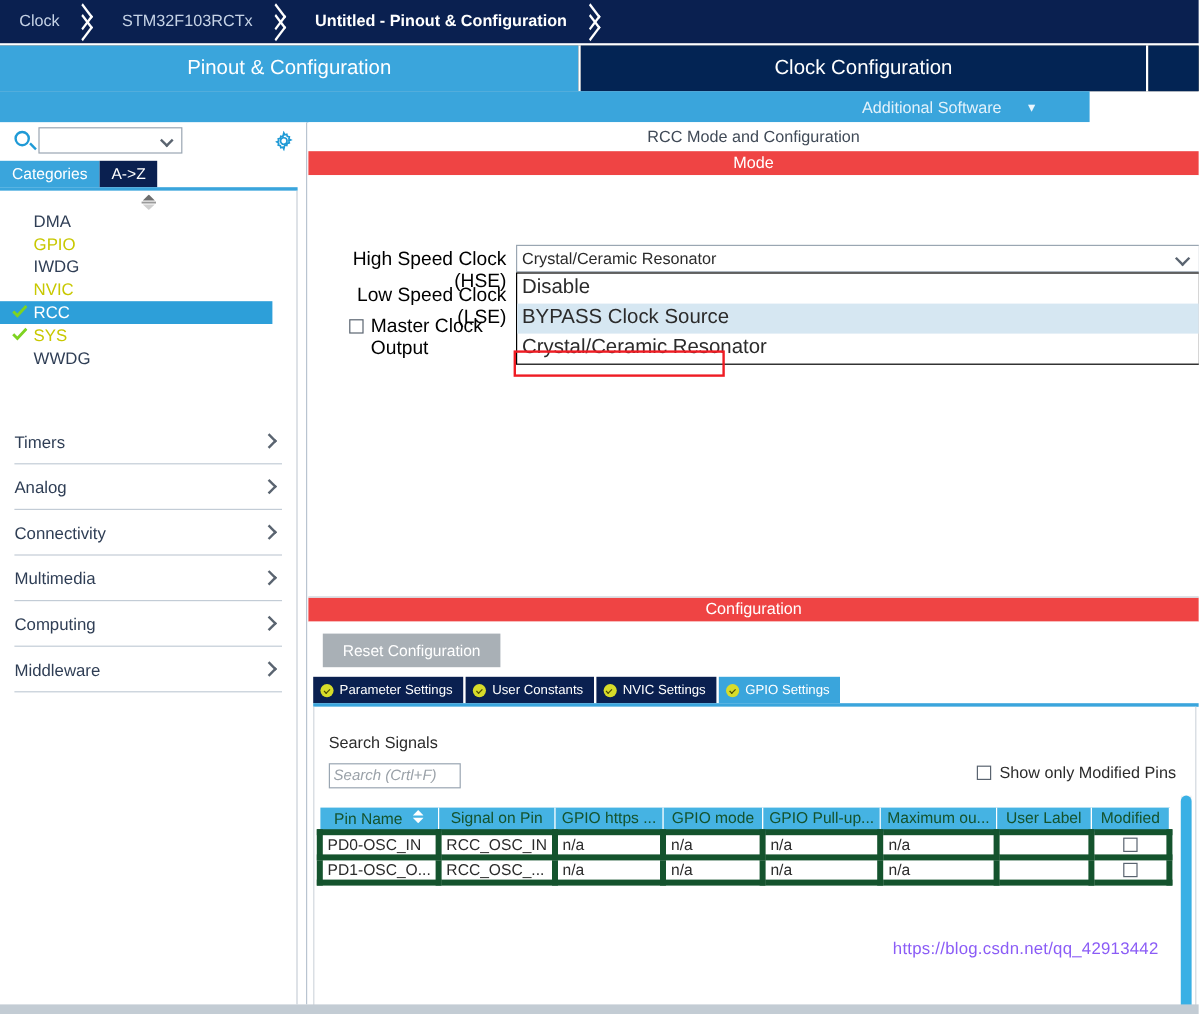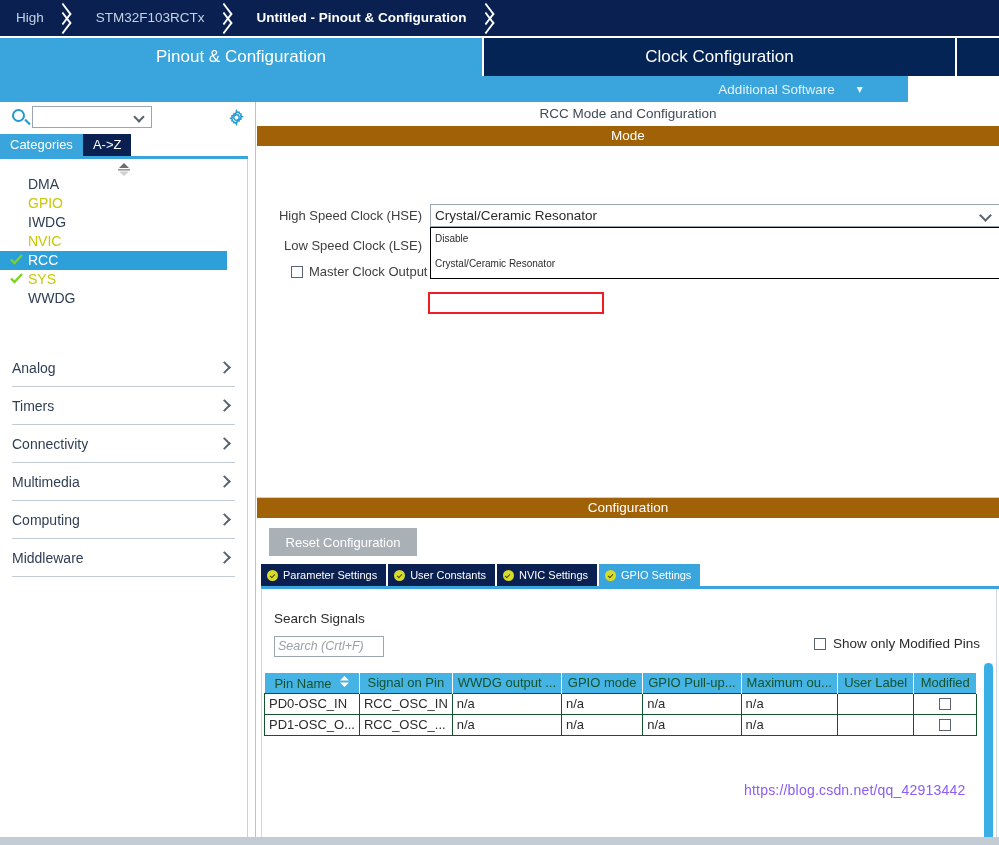--- a/index.html
+++ b/index.html
@@ -133,41 +133,41 @@
 
   
   .rightpanel { position:absolute; left:257px; top:102px; width:742px; height:735px; background:#fff; }
 
   .sect-title {
     height:24px; line-height:24px; text-align:center;
     font-size:13.5px; color:#404a57; background:#ffffff;
   }
   .sect-bar {
     height:20px; line-height:20px; text-align:center;
-    font-size:13.5px; color:#ffffff; background:#a16207;
+    font-size:13.5px; color:#ffffff; background:#ef4444;
   }
 
   .modebody { position:relative; height:352px; background:#ffffff; border-bottom:1px solid #c8d0d8; }
-  .mlabel { position:absolute; font-size:13px; color:#404040; text-align:right; }
+  .mlabel { position:absolute; font-size:16px; color:#000000; text-align:right; }
 
   .combo {
     position:absolute; left:173px; top:58px; width:570px; height:23px;
     border:1px solid #9aa6b2; background:#ffffff;
     font-size:13.5px; color:#2b2b2b; line-height:21px; padding-left:4px;
   }
   .combo .cchev {
     position:absolute; right:9px; top:6px; width:9px; height:9px;
     border-right:2px solid #5a6470; border-bottom:2px solid #5a6470;
     transform:rotate(45deg);
   }
   .dropdown {
     position:absolute; left:173px; top:81px; width:570px;
     border:1px solid #000000; background:#ffffff; z-index:40;
   }
-  .ditem { height:25px; line-height:21px; font-size:10px; color:#2b2b2b; padding-left:4px; cursor:pointer; }
+  .ditem { height:25px; line-height:21px; font-size:17px; color:#2b2b2b; padding-left:4px; cursor:pointer; }
   .ditem.hover { background:#d6e7f2; }
   .ditem.marked { position:relative; }
   .redbox {
     position:absolute; left:171px; top:146px; width:176px; height:22px;
     border:2px solid #ef1c23; z-index:60; pointer-events:none;
   }
   .mcheck {
     position:absolute; left:34px; top:120px; width:12px; height:12px;
     border:1px solid #5a6470; background:#fff;
   }
@@ -214,21 +214,21 @@
   table.pins {
     position:absolute; left:2px; top:84px; width:713px;
     border-collapse:collapse; font-size:13px; color:#2b2b2b;
   }
   table.pins th {
     background:#45b3e3; color:#14532d; font-weight:normal;
     height:20px; border-right:1px solid #ffffff; padding:0 5px;
     text-align:center; white-space:nowrap;
   }
   table.pins td {
-    height:21px; border:1px solid #14532d; padding:0 4px; white-space:nowrap;
+    height:21px; border:5px solid #14532d; padding:0 4px; white-space:nowrap;
   }
   table.pins td.ctr { text-align:center; }
   .tdbox { display:inline-block; width:12px; height:12px; border:1px solid #5a6470; background:#fff; vertical-align:-2px; }
   .sortarr { display:inline-block; margin-left:5px; vertical-align:1px; }
 
   .vscroll {
     position:absolute; right:3px; top:74px; width:9px; height:180px;
     background:#39b0e5; border-radius:5px;
   }
   .vtrack {
@@ -246,21 +246,21 @@
     background:#c3ccd4;
   }
   .bottomspin { position:absolute; left:6px; top:838px; }
 </style>
 </head>
 <body>
 
 <div id="app">
 
   <div class="breadcrumb">
-    <div class="crumb">High</div>
+    <div class="crumb">Clock</div>
     <div class="crumb-sep"></div>
     <div class="crumb">STM32F103RCTx</div>
     <div class="crumb-sep"></div>
     <div class="crumb active">Untitled - Pinout &amp; Configuration</div>
     <div class="crumb-sep"></div>
   </div>
 
   <div class="tabrow">
     <div class="mtab sel" style="width:482px">Pinout &amp; Configuration</div>
     <div class="mtab-sep"></div>
@@ -337,25 +337,25 @@
           <span>SYS</span>
         </li>
         <li class="periph">
           <span>WWDG</span>
         </li>
       </ul>
 
       <div style="height:41px"></div>
 
       <div class="grp">
+        <span>Timers</span>
+        <span class="chev-r"></span>
+      </div>
+      <div class="grp">
         <span>Analog</span>
-        <span class="chev-r"></span>
-      </div>
-      <div class="grp">
-        <span>Timers</span>
         <span class="chev-r"></span>
       </div>
       <div class="grp">
         <span>Connectivity</span>
         <span class="chev-r"></span>
       </div>
       <div class="grp">
         <span>Multimedia</span>
         <span class="chev-r"></span>
       </div>
@@ -384,20 +384,21 @@
       <span class="mcheck"></span>
       <div class="mlabel" style="left:52px; top:118px; width:130px; text-align:left;">Master Clock Output</div>
 
       <div class="combo">
         <span>Crystal/Ceramic Resonator</span>
         <span class="cchev"></span>
       </div>
 
       <div class="dropdown">
         <div class="ditem">Disable</div>
+        <div class="ditem hover">BYPASS Clock Source</div>
         <div class="ditem marked">Crystal/Ceramic Resonator</div>
       </div>
 
       <div class="redbox"></div>
     </div>
 
     <div class="sect-bar">Configuration</div>
 
     <div class="cfgbody">
 
@@ -443,21 +444,21 @@
               <th style="width:93px">
                 <span>Pin Name</span>
                 <span class="sortarr">
                   <svg width="9" height="11" viewBox="0 0 9 11">
                     <polygon points="4.5,0 9,4.5 0,4.5" fill="#ffffff"></polygon>
                     <polygon points="4.5,11 0,6.5 9,6.5" fill="#ffffff"></polygon>
                   </svg>
                 </span>
               </th>
               <th style="width:92px">Signal on Pin</th>
-              <th style="width:92px">WWDG output ...</th>
+              <th style="width:92px">GPIO https ...</th>
               <th style="width:89px">GPIO mode</th>
               <th style="width:91px">GPIO Pull-up...</th>
               <th style="width:91px">Maximum ou...</th>
               <th style="width:90px">User Label</th>
               <th style="width:75px">Modified</th>
             </tr>
           </thead>
           <tbody>
             <tr>
               <td>PD0-OSC_IN</td>

